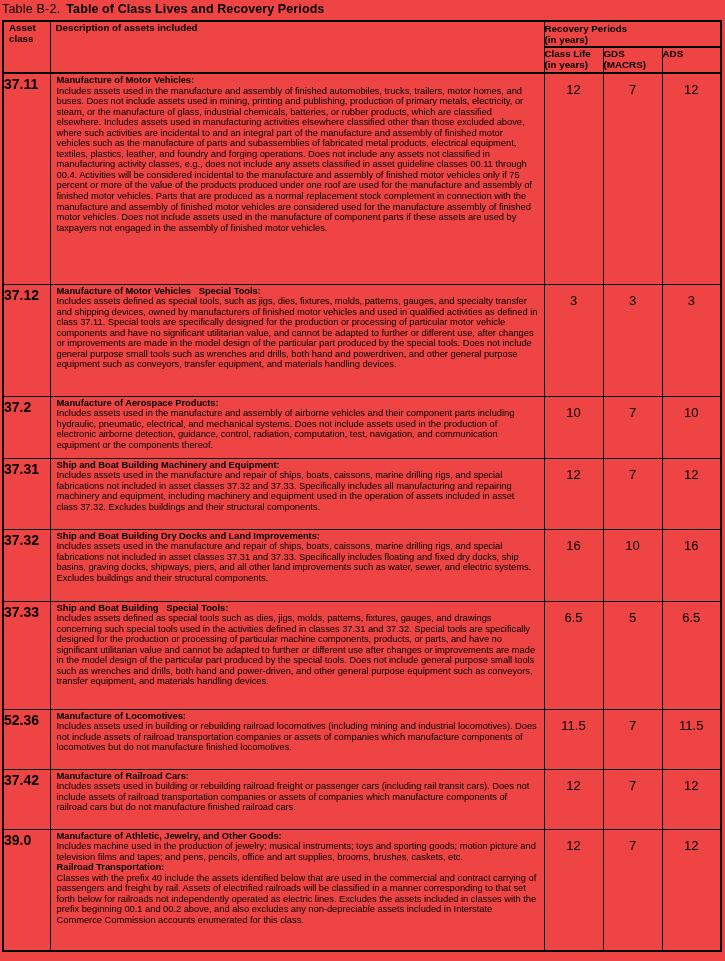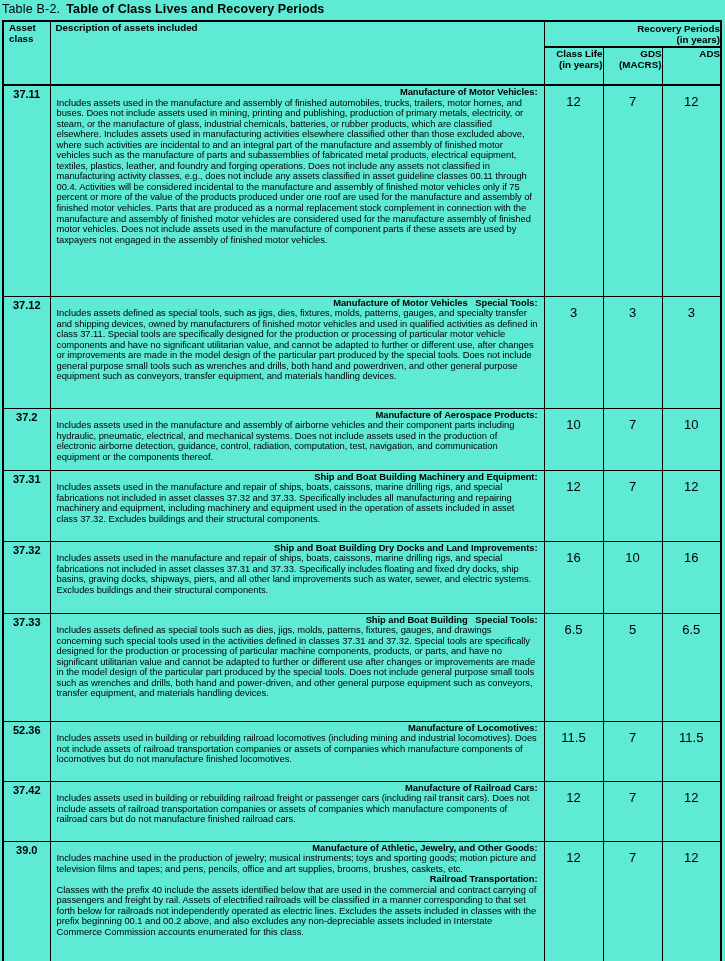--- a/index.html
+++ b/index.html
@@ -1,21 +1,21 @@
 <!DOCTYPE html>
 <html><head>
 <meta charset="utf-8">
 <style>
   * { margin: 0; padding: 0; box-sizing: border-box; }
   html, body { background: #ffffff; }
   .page {
     position: relative;
     width: 725px;
     height: 961px;
-    background: #5eead4;
+    background: #ef4444;
     color: #000000;
     font-family: "Liberation Sans", "DejaVu Sans", sans-serif;
     overflow: hidden;
   }
   .title-line {
     padding: 1px 0 0 2px;
     font-size: 12.5px;
     line-height: 16px;
     white-space: nowrap;
   }
@@ -48,49 +48,49 @@
     font-weight: bold;
     border-bottom: 2px solid #000000 !important;
   }
   th.h-asset, th.h-desc {
     vertical-align: bottom;
     text-align: left;
     padding: 0 0 1px 5px;
   }
   th.h-group {
     vertical-align: middle;
-    text-align: right;
+    text-align: left;
     padding: 1px 0;
     height: 25px;
   }
   th.h-sub {
     vertical-align: bottom;
-    text-align: right;
+    text-align: left;
     padding: 0 0 1px 0;
-    height: 38px;
+    height: 26px;
   }
 
   tbody td.col-asset {
     font-weight: bold;
-    font-size: 11px;
-    text-align: center;
+    font-size: 14px;
+    text-align: left;
     padding-top: 2px;
   }
   tbody td.col-desc {
     padding: 1px 6px 0 6px;
     font-size: 9.4px;
     line-height: 10.55px;
     letter-spacing: -0.05px;
   }
   tbody td.col-num {
     text-align: center;
     font-size: 13px;
     padding-top: 8px;
   }
-  .seg-heading { font-weight: bold; white-space: pre-wrap; text-align: right; }
+  .seg-heading { font-weight: bold; white-space: pre-wrap; }
   .seg-text { white-space: normal; }
 
   
   tbody tr:nth-child(1) td { height: 211px; }
   tbody tr:nth-child(2) td { height: 112px; }
   tbody tr:nth-child(3) td { height: 62px; }
   tbody tr:nth-child(4) td { height: 71px; }
   tbody tr:nth-child(5) td { height: 72px; }
   tbody tr:nth-child(6) td { height: 108px; }
   tbody tr:nth-child(7) td { height: 60px; }

